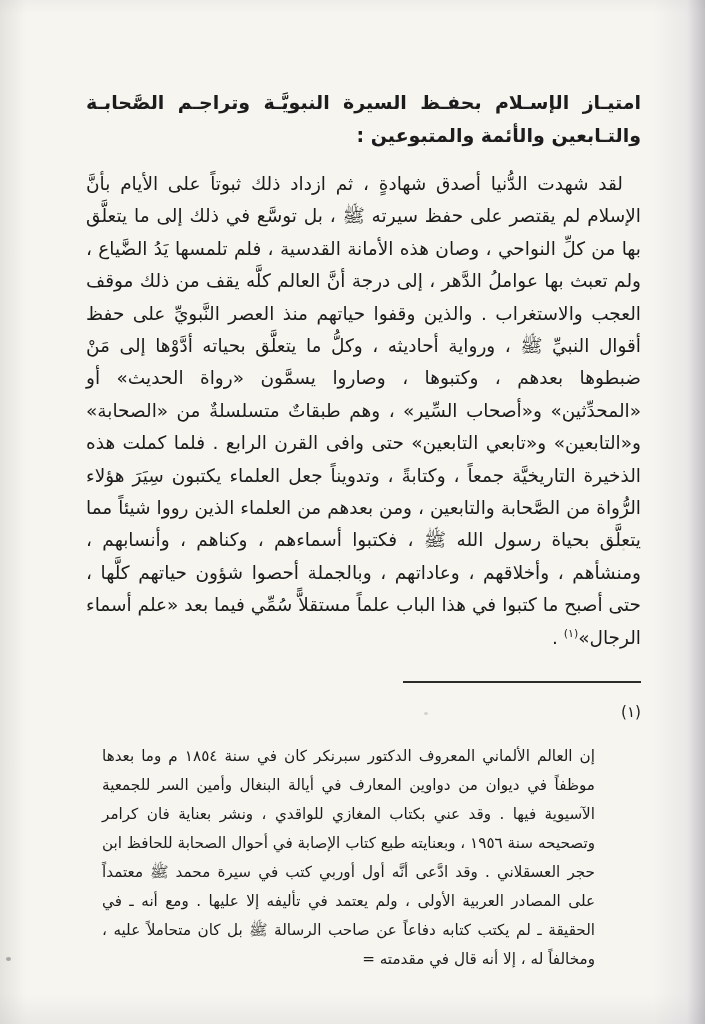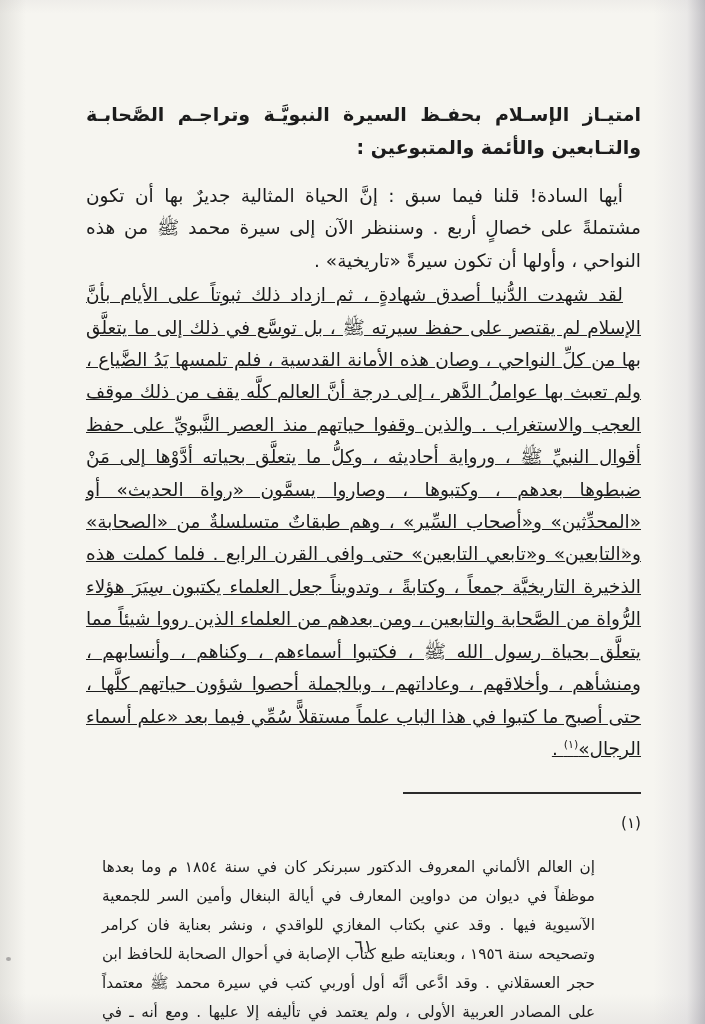--- a/index.html
+++ b/index.html
@@ -25,21 +25,21 @@
       linear-gradient(to bottom, rgba(205,203,205,0.18) 0px, rgba(246,245,240,0) 14px);
     color: #1c1c1c;
   }
   .content {
     position: absolute;
     top: 82px;
     right: 64px;
     left: 86px;
   }
   .heading {
-    margin: 16px 0 16px 0;
+    margin: 4px 0 16px 0;
     font-size: 19px;
     font-weight: bold;
     line-height: 33px;
     text-align: justify;
     letter-spacing: 0.2px;
   }
   .para {
     margin: 0;
     font-size: 18.5px;
     line-height: 32.4px;
@@ -100,26 +100,24 @@
 <body>
 
 <div class="page">
   <div class="speck speck-1"></div>
   <div class="speck speck-2"></div>
   <div class="speck speck-3"></div>
 
   <div class="content">
     <h1 class="heading">امتيـاز الإسـلام بحفـظ السيرة النبويَّـة وتراجـم الصَّحابـة والتـابعين والأئمة والمتبوعين :</h1>
 
-    <p class="para">أيها السادة! قلنا فيما سبق : إنَّ الحياة المثالية جديرٌ بها أن تكون مشتملةً على خصالٍ أربع . وسننظر الآن إلى سيرة محمد ﷺ من هذه النواحي ، وأولها أن تكون سيرةً «تاريخية» .</p>
 
     <p class="para"><span>لقد شهدت الدُّنيا أصدق شهادةٍ ، ثم ازداد ذلك ثبوتاً على الأيام بأنَّ الإسلام لم يقتصر على حفظ سيرته ﷺ ، بل توسَّع في ذلك إلى ما يتعلَّق بها من كلِّ النواحي ، وصان هذه الأمانة القدسية ، فلم تلمسها يَدُ الضَّياع ، ولم تعبث بها عواملُ الدَّهر ، إلى درجة أنَّ العالم كلَّه يقف من ذلك موقف العجب والاستغراب . والذين وقفوا حياتهم منذ العصر النَّبويِّ على حفظ أقوال النبيِّ ﷺ ، ورواية أحاديثه ، وكلُّ ما يتعلَّق بحياته أدَّوْها إلى مَنْ ضبطوها بعدهم ، وكتبوها ، وصاروا يسمَّون «رواة الحديث» أو «المحدِّثين» و«أصحاب السِّير» ، وهم طبقاتٌ متسلسلةٌ من «الصحابة» و«التابعين» و«تابعي التابعين» حتى وافى القرن الرابع . فلما كملت هذه الذخيرة التاريخيَّة جمعاً ، وكتابةً ، وتدويناً جعل العلماء يكتبون سِيَرَ هؤلاء الرُّواة من الصَّحابة والتابعين ، ومن بعدهم من العلماء الذين رووا شيئاً مما يتعلَّق بحياة رسول الله ﷺ ، فكتبوا أسماءهم ، وكناهم ، وأنسابهم ، ومنشأهم ، وأخلاقهم ، وعاداتهم ، وبالجملة أحصوا شؤون حياتهم كلَّها ، حتى أصبح ما كتبوا في هذا الباب علماً مستقلاًّ سُمِّي فيما بعد «علم أسماء الرجال»</span><sup class="fnref">(١)</sup><span> .</span></p>
 
     <div class="fn-sep"></div>
 
     <div class="footnote">
       <span class="fn-marker">(١)</span>
       <span class="fn-text">إن العالم الألماني المعروف الدكتور سبرنكر كان في سنة ١٨٥٤ م وما بعدها موظفاً في ديوان من دواوين المعارف في أيالة البنغال وأمين السر للجمعية الآسيوية فيها . وقد عني بكتاب المغازي للواقدي ، ونشر بعناية فان كرامر وتصحيحه سنة ١٩٥٦ ، وبعنايته طبع كتاب الإصابة في أحوال الصحابة للحافظ ابن حجر العسقلاني . وقد ادَّعى أنَّه أول أوربي كتب في سيرة محمد ﷺ معتمداً على المصادر العربية الأولى ، ولم يعتمد في تأليفه إلا عليها . ومع أنه ـ في الحقيقة ـ لم يكتب كتابه دفاعاً عن صاحب الرسالة ﷺ بل كان متحاملاً عليه ، ومخالفاً له ، إلا أنه قال في مقدمته =</span>
     </div>
   </div>
 
-  <div class="page-number">٦١</div>
 </div>
 
 </body></html>

